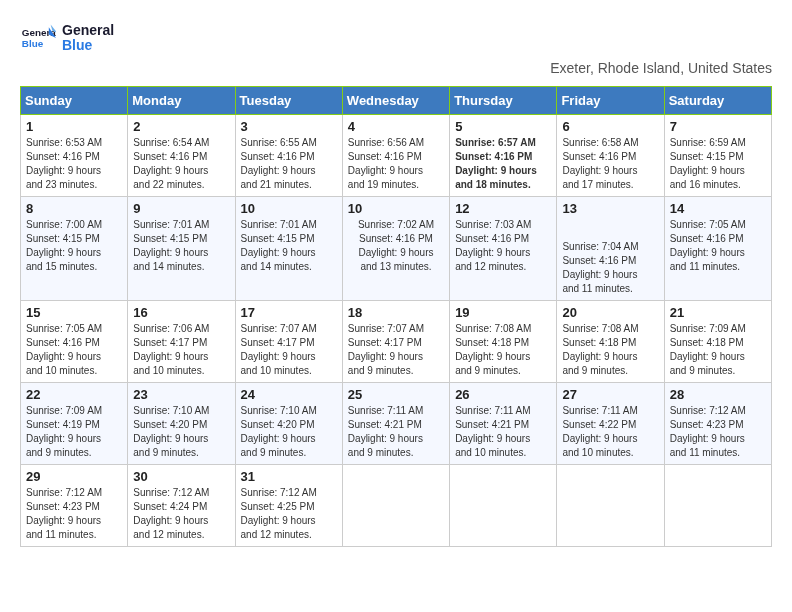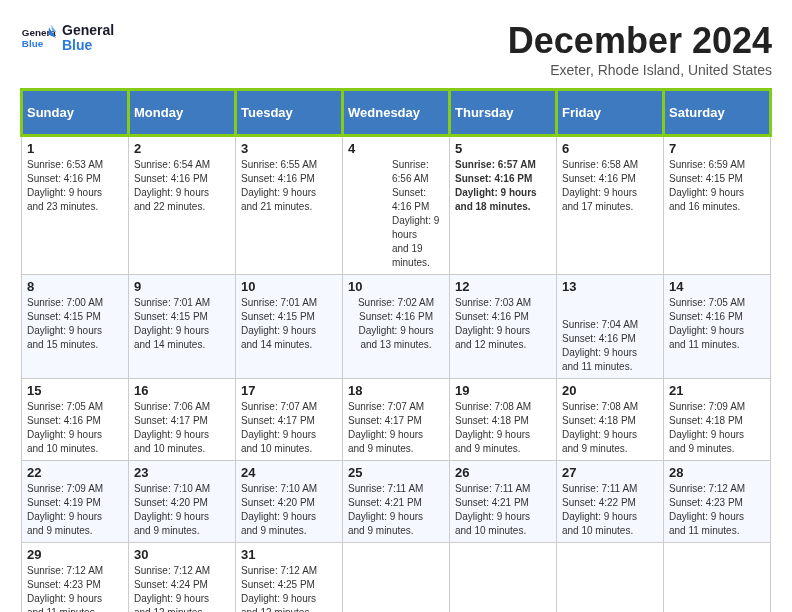--- a/index.html
+++ b/index.html
@@ -29,34 +29,35 @@
       text-align: right;
     }
     .month-title {
       font-size: 36px;
       font-weight: bold;
       color: #222;
     }
     .location {
       font-size: 14px;
       color: #555;
+      margin-top: 40px;
     }
     table {
       width: 100%;
       border-collapse: collapse;
       font-size: 11px;
     }
     thead th {
       background-color: #3d7abf;
       color: #fff;
-      padding: 14px 4px;
+      padding: 6px 4px;
       text-align: left;
       font-size: 13px;
       font-weight: bold;
-      border: 3px solid #84cc16;
+      border: 1px solid #84cc16;
     }
     tbody td {
       border: 1px solid #ccc;
       vertical-align: top;
       padding: 4px 5px;
       width: calc(100% / 7);
       min-height: 70px;
       background: #fff;
     }
     tbody tr:nth-child(even) td {
@@ -89,21 +90,20 @@
       <text x="2" y="30" font-size="11" font-weight="bold" fill="#2a7ae2" font-family="Arial">Blue</text>
       <polygon points="32,8 40,20 32,16" fill="#2a7ae2"></polygon>
       <polygon points="34,5 42,15 36,12" fill="#6aadea"></polygon>
     </svg>
     <div style="display:flex;flex-direction:column;line-height:1.1;">
       <span style="font-size:14px;font-weight:bold;color:#1a1a2e;">General</span>
       <span style="font-size:14px;font-weight:bold;color:#2a7ae2;">Blue</span>
     </div>
   </div>
   <div class="title-area">
-    <div class="month-title">December 2024</div>
     <div class="location">Exeter, Rhode Island, United States</div>
   </div>
 </div>
 
 <table>
   <thead>
     <tr>
     <th>Sunday</th>
         <th>Monday</th>
         <th>Tuesday</th>
@@ -131,21 +131,21 @@
         </td>
         <td>
           <span class="day-num">3</span>
           <div class="day-info" style="white-space: pre-line;">Sunrise: 6:55 AM
 Sunset: 4:16 PM
 Daylight: 9 hours
 and 21 minutes.</div>
         </td>
         <td>
           <span class="day-num">4</span>
-          <div class="day-info" style="white-space: pre-line; margin-left: 44px;">Sunrise: 6:56 AM
+          <div class="day-info" style="white-space: pre-line;">Sunrise: 6:56 AM
 Sunset: 4:16 PM
 Daylight: 9 hours
 and 19 minutes.</div>
         </td>
         <td>
           <span class="day-num">5</span>
           <div class="day-info" style="white-space: pre-line; font-weight: bold;">Sunrise: 6:57 AM
 Sunset: 4:16 PM
 Daylight: 9 hours
 and 18 minutes.</div>

